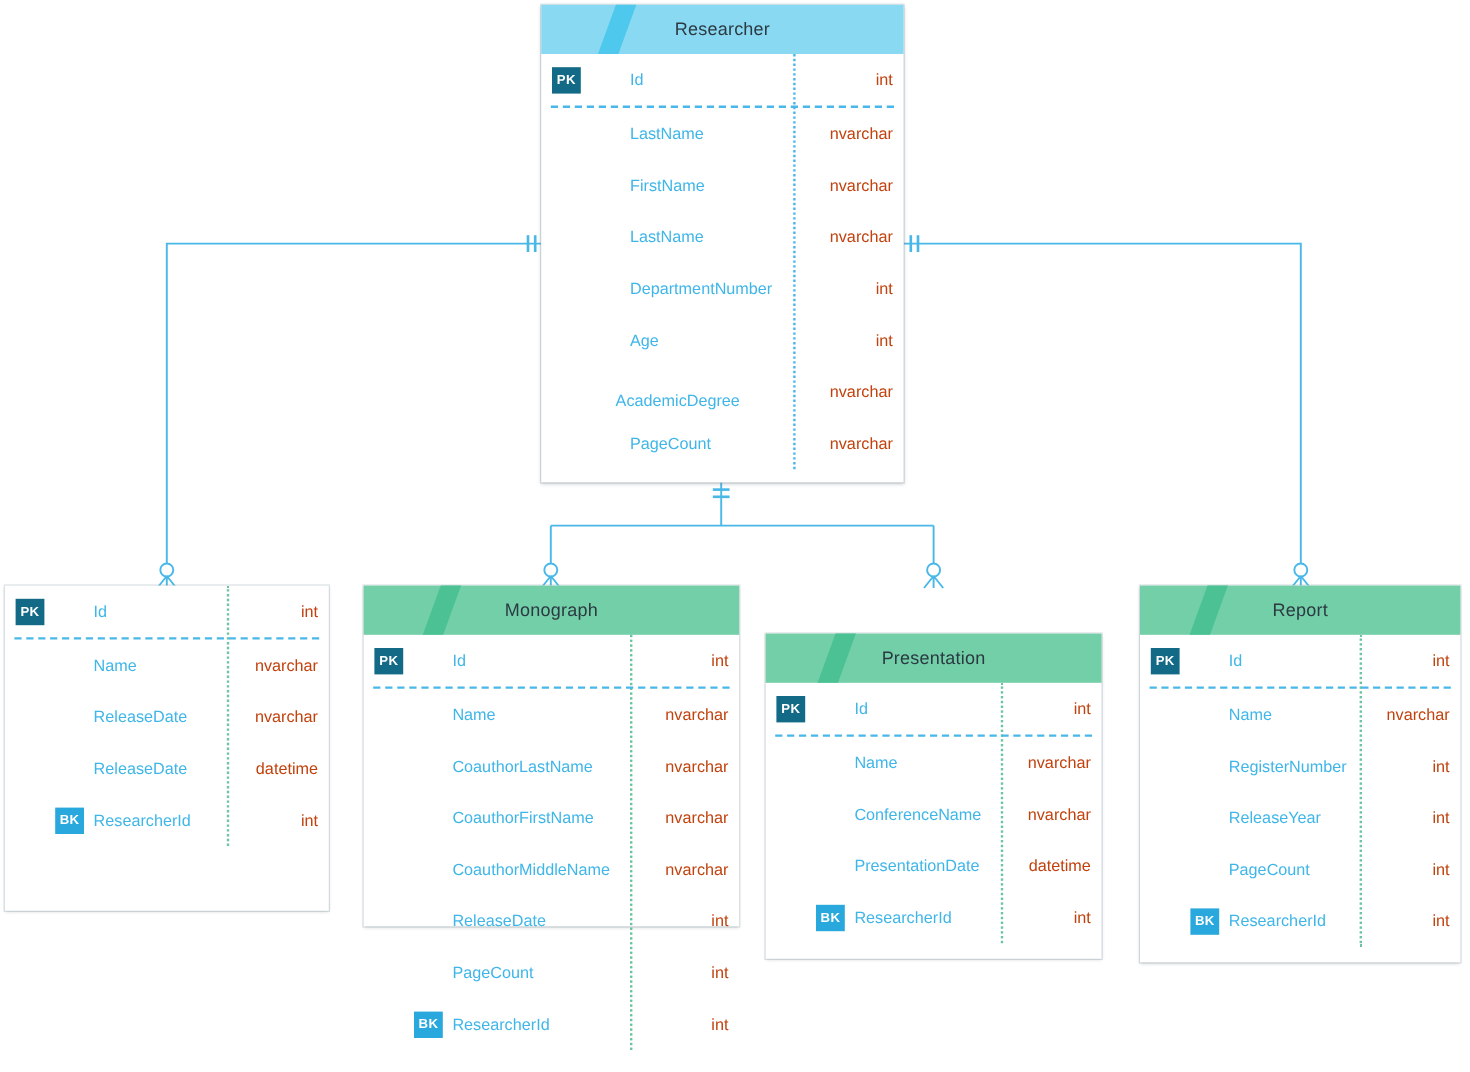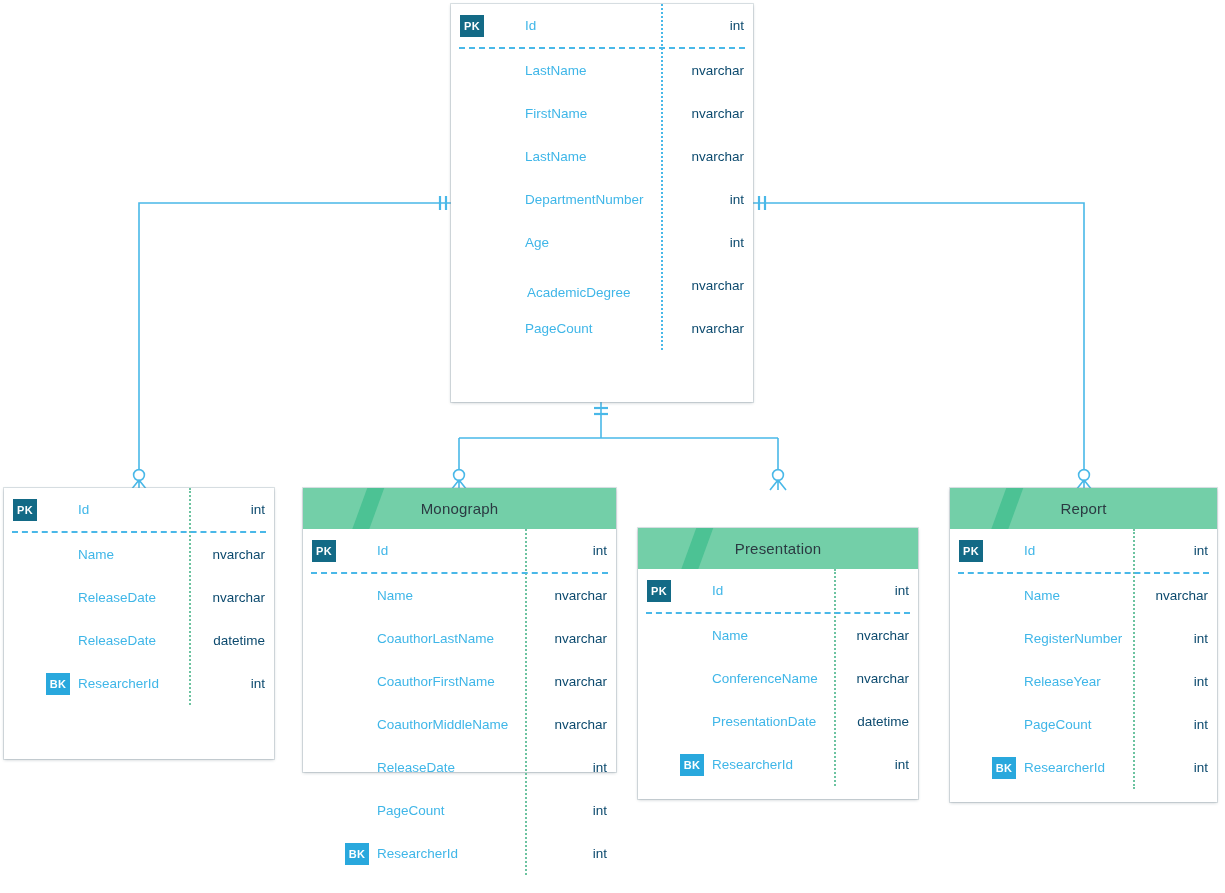--- a/index.html
+++ b/index.html
@@ -96,21 +96,21 @@
   .badge.pk{background:#136a86;left:9px;}
   .badge.bk{background:#29a8dd;left:42px;}
   .fname{
     position:absolute;
     font-size:13.5px;
     color:#3fb6e8;
   }
   .ftype{
     position:absolute;
     font-size:13.5px;
-    color:#0c4a6e;
+    color:#c2410c;
     text-align:right;
   }
 </style>
 </head>
 <body>
 
 <div id="canvas">
 
   <svg id="links" viewBox="0 0 1225 893" width="1225" height="893">
     <g fill="none" stroke="#49b8e8" stroke-width="1.6">
@@ -150,20 +150,24 @@
         <path d="M778,438 L778,470"></path>
         <circle cx="778" cy="475" r="5.4" fill="#ffffff"></circle>
         <path d="M778,480 L770,490 M778,480 L778,490 M778,480 L786,490" stroke-width="1.6"></path>
       </g>
 
     </g>
   </svg>
 
   <div id="entity-layer">
       <div class="entity blue" style="left: 451px; top: 4px; width: 302px; height: 398px;">
+        <div class="ent-head">
+          <span class="stripe"></span>
+          <span class="title">Researcher</span>
+        </div>
         <div class="ent-body">
           <div class="vdiv" style="left: 210px;"></div>
           <div class="row pk-row">
             <span class="badge pk">PK</span>
             <span class="fname" style="left: 74px;">Id</span>
             <span class="ftype" style="right: 9px;">int</span>
           </div>
           <div class="sep"></div>
           <div class="row">
             <span class="fname" style="left: 74px;">LastName</span>
@@ -179,21 +183,21 @@
           </div>
           <div class="row">
             <span class="fname" style="left: 74px;">DepartmentNumber</span>
             <span class="ftype" style="right: 9px;">int</span>
           </div>
           <div class="row">
             <span class="fname" style="left: 74px;">Age</span>
             <span class="ftype" style="right: 9px;">int</span>
           </div>
           <div class="row">
-            <span class="fname" style="left: 76px; margin-top: 13px;">AcademicDegree</span>
+            <span class="fname" style="left: 62px; margin-top: 13px;">AcademicDegree</span>
             <span class="ftype" style="right: 9px;">nvarchar</span>
           </div>
           <div class="row">
             <span class="fname" style="left: 74px;">PageCount</span>
             <span class="ftype" style="right: 9px;">nvarchar</span>
           </div>
         </div>
       </div>
       <div class="entity green" style="left: 4px; top: 488px; width: 270px; height: 271px;">
         <div class="ent-body">

